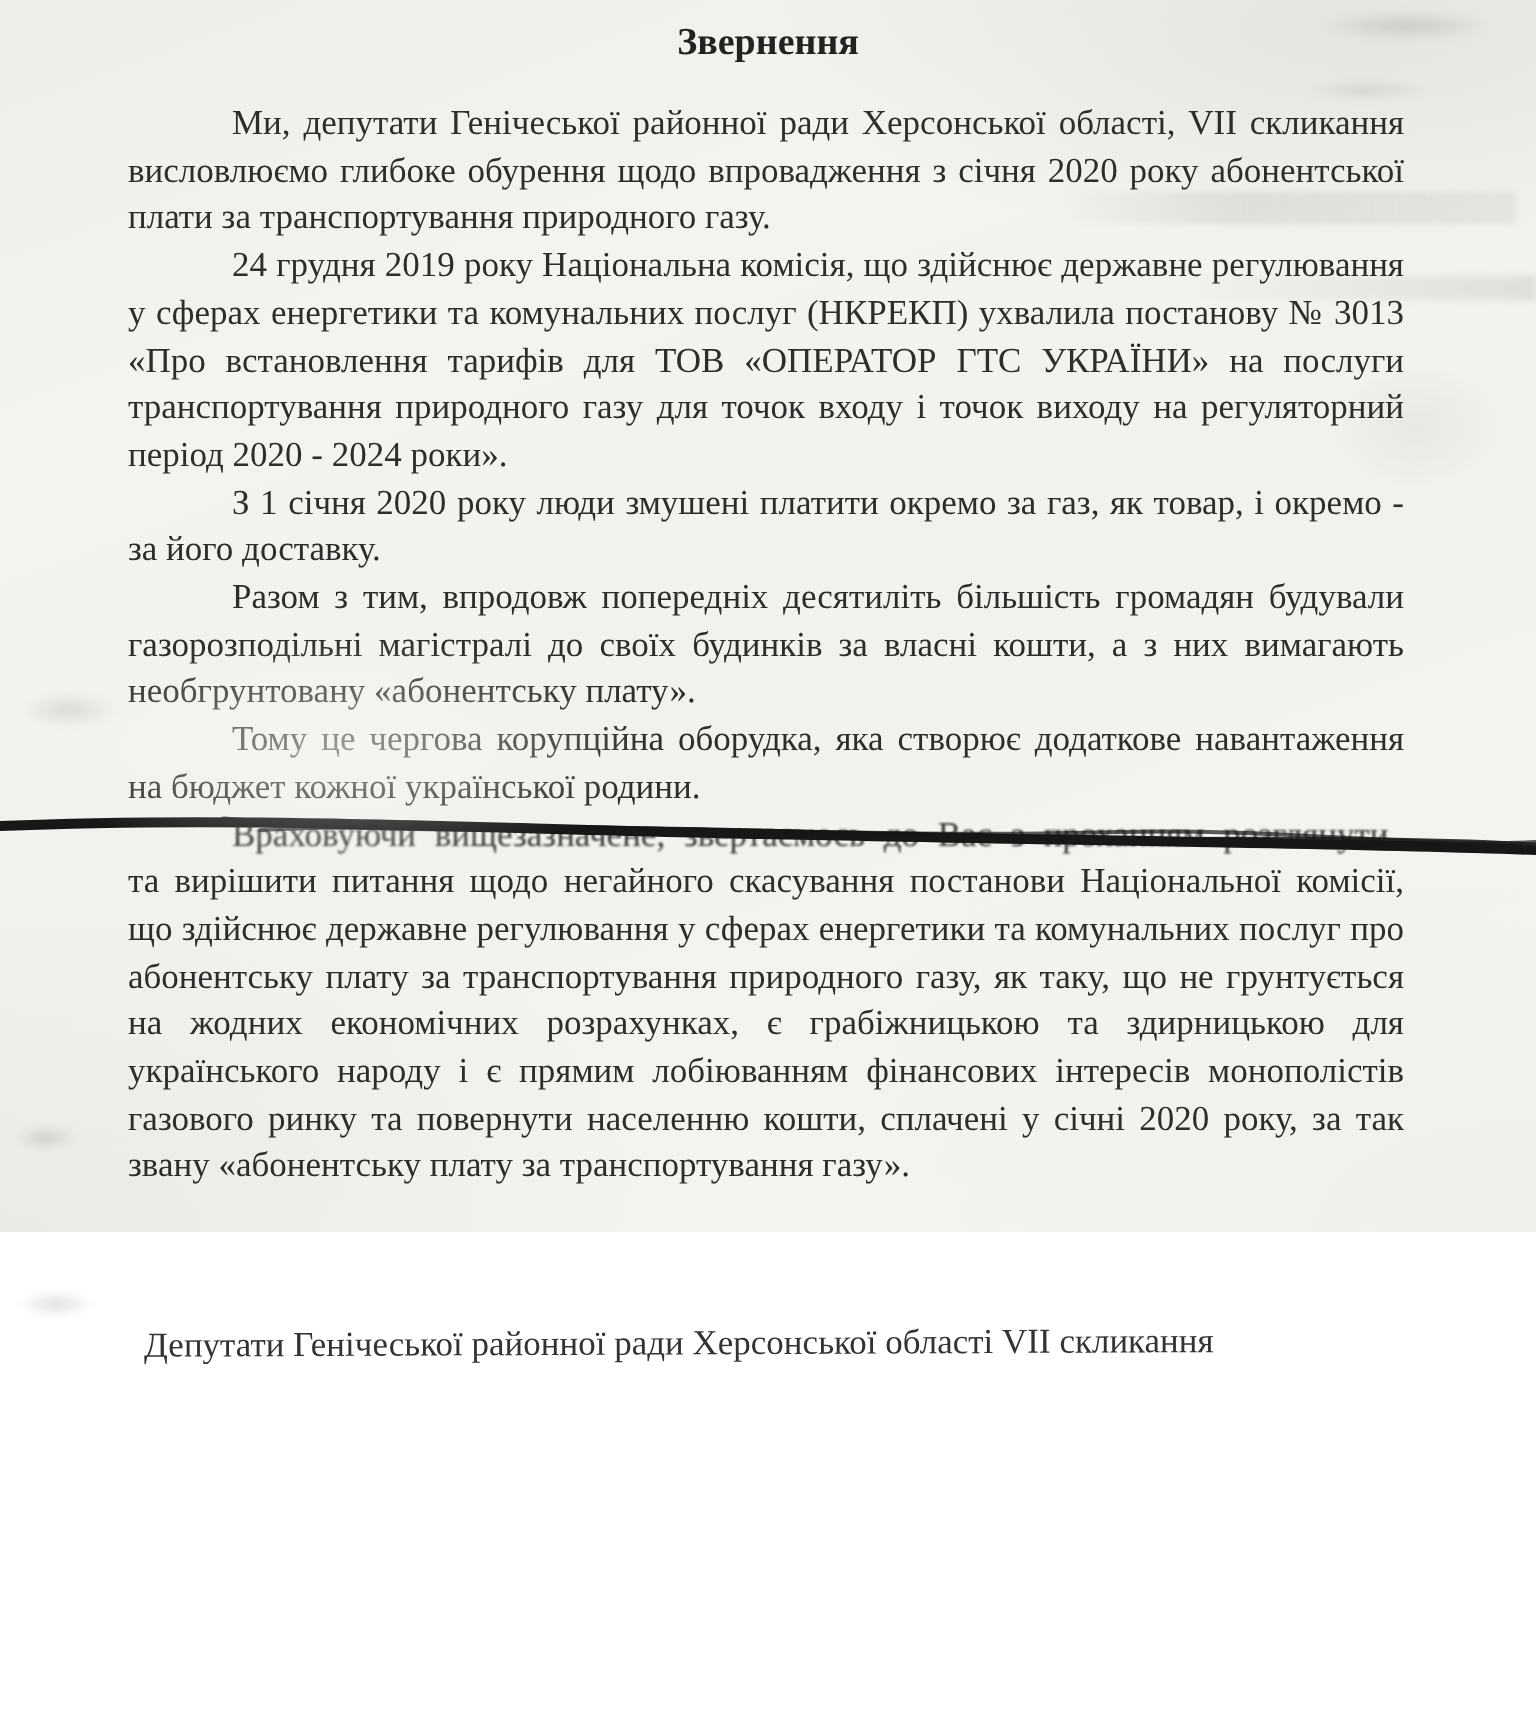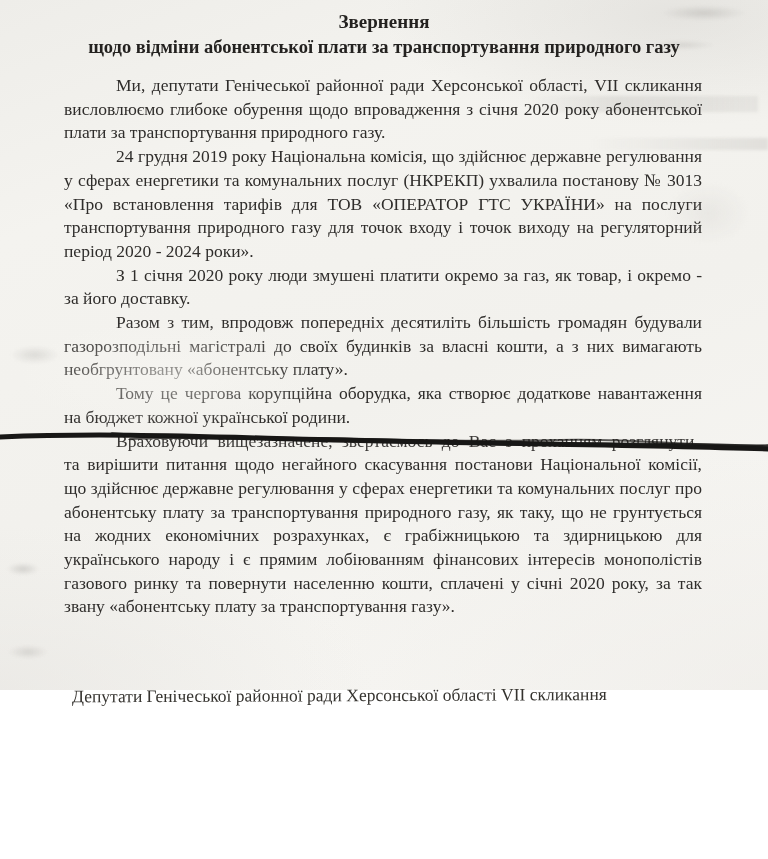--- a/index.html
+++ b/index.html
@@ -8,21 +8,21 @@
     --pen-strike:#181716;
   }
   *{box-sizing:border-box;}
   html,body{margin:0;padding:0;}
   body{
     width:768px;height:859px;overflow:hidden;
     font-family:"Liberation Serif","DejaVu Serif",serif;
     background:#fff;
   }
   .page{
-    position:relative;width:768px;height:690px;
+    position:relative;width:768px;height:616px;
     background:
       radial-gradient(ellipse 420px 160px at 88% 2%, rgba(190,188,184,0.28), transparent 70%),
       radial-gradient(ellipse 500px 220px at 0% 100%, rgba(225,223,219,0.45), transparent 75%),
       radial-gradient(ellipse 600px 300px at 100% 100%, rgba(236,234,230,0.6), transparent 80%),
       linear-gradient(160deg,#eeedE9 0%,#f4f3ef 25%,#f2f1ed 55%,#f8f7f4 100%),
       #f5f4f0;
     color:var(--ink);
     font-family:Liberation Serif, serif;
   }
   
@@ -94,21 +94,20 @@
   <div class="artifact a3"></div>
   <div class="artifact a4"></div>
   <div class="artifact a5"></div>
   <div class="artifact a6"></div>
   <div class="artifact a7"></div>
   <div class="artifact a8"></div>
   <div class="fade-patch"></div>
 
   <div class="title-block">
     <h1 class="title-main">Звернення</h1>
-    <div class="title-sub">щодо відміни абонентської плати за транспортування природного газу</div>
   </div>
 
   <div class="body-text">
     <p>Ми, депутати Генічеської районної ради Херсонської області, VII скликання висловлюємо глибоке обурення щодо впровадження з січня 2020 року абонентської плати за транспортування природного газу.</p>
     <p>24 грудня 2019 року Національна комісія, що здійснює державне регулювання у сферах енергетики та комунальних послуг (НКРЕКП) ухвалила постанову № 3013 «Про встановлення тарифів для ТОВ «ОПЕРАТОР ГТС УКРАЇНИ» на послуги транспортування природного газу для точок входу і точок виходу на регуляторний період 2020 - 2024 роки».</p>
     <p>З 1 січня 2020 року люди змушені платити окремо за газ, як товар, і окремо - за його доставку.</p>
     <p>Разом з тим, впродовж попередніх десятиліть більшість громадян будували газорозподільні магістралі до своїх будинків за власні кошти, а з них вимагають необгрунтовану «абонентську плату».</p>
     <p>Тому це чергова корупційна оборудка, яка створює додаткове навантаження на бюджет кожної української родини.</p>
 
     <p class="final-par">

